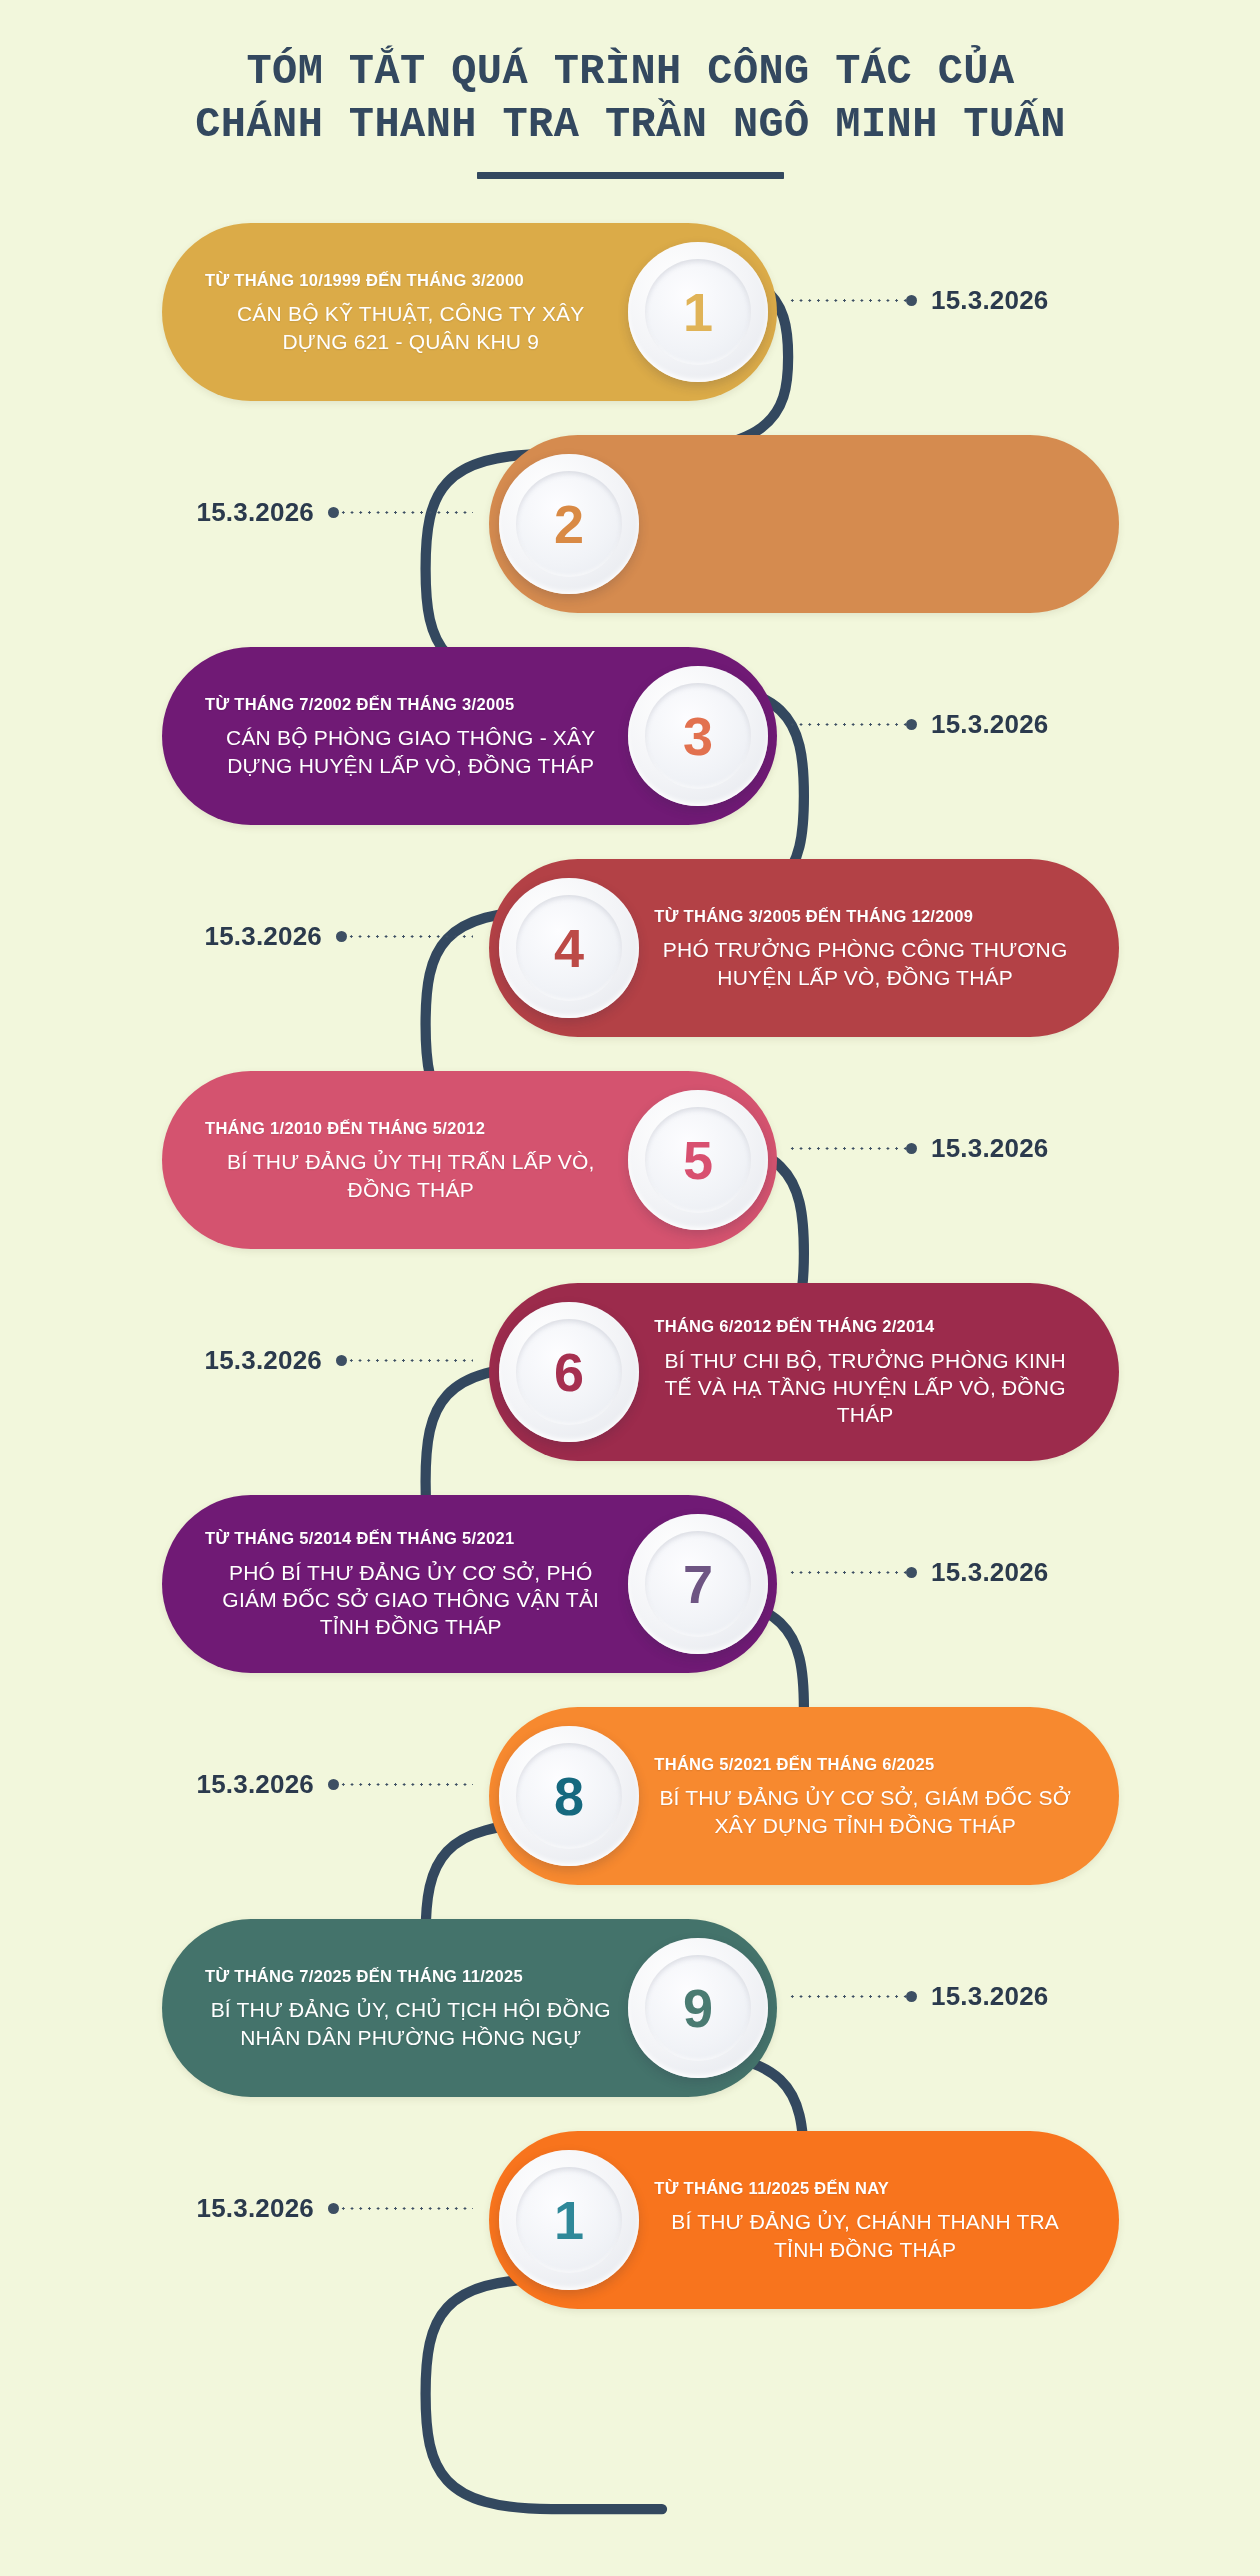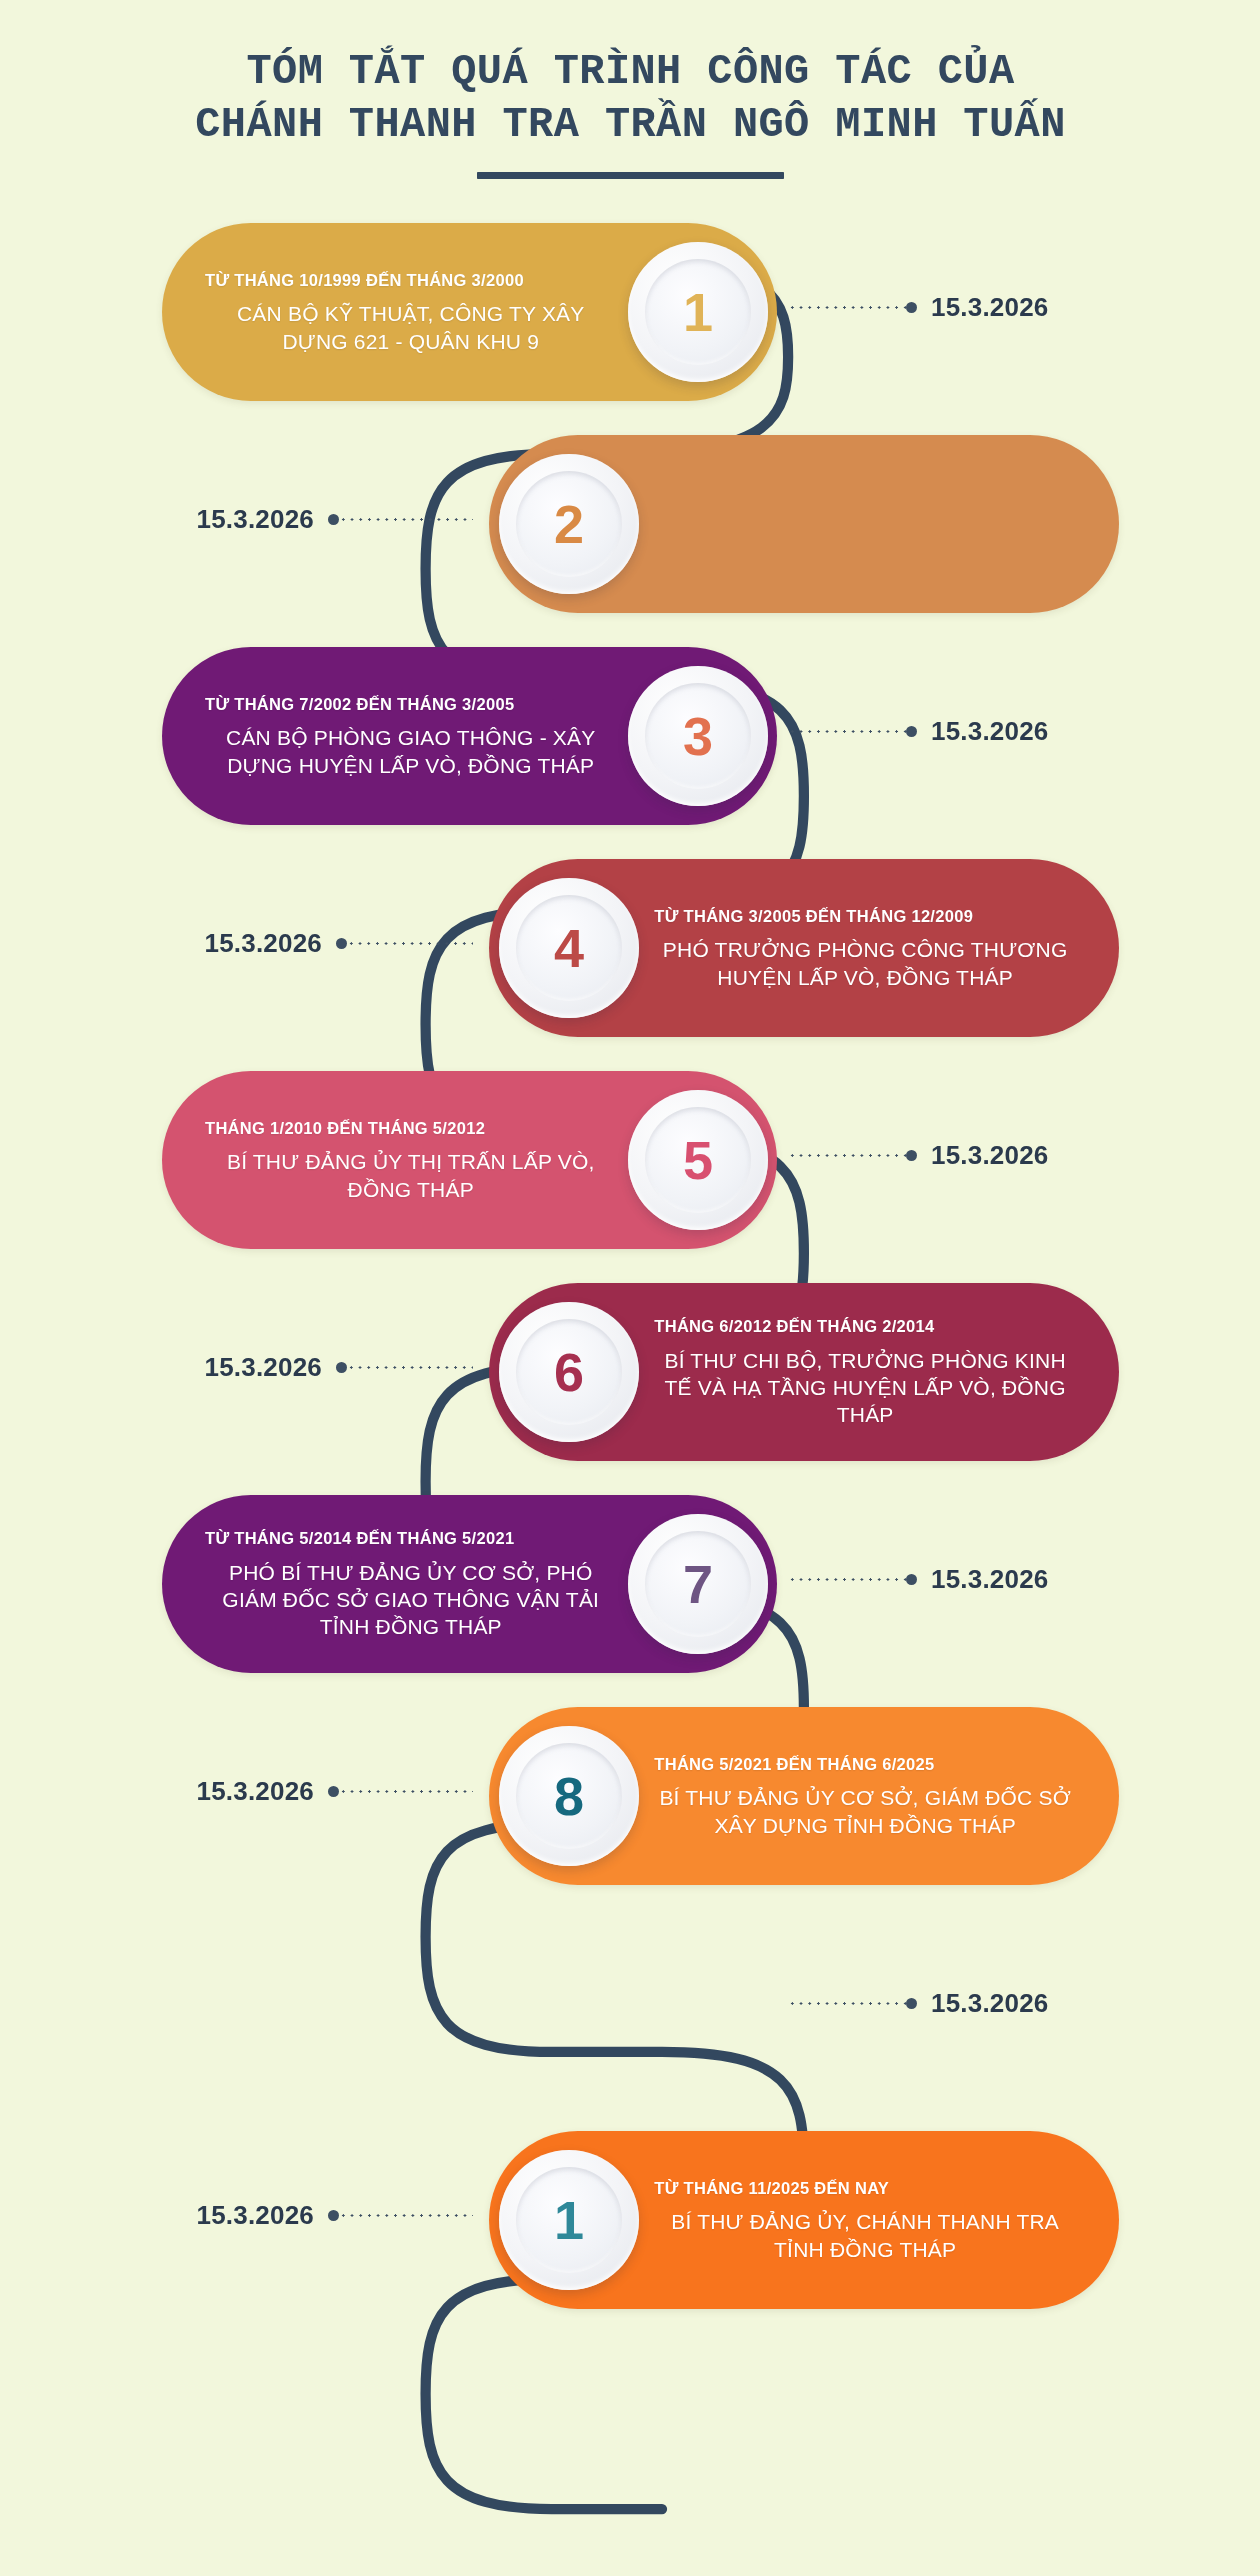--- a/index.html
+++ b/index.html
@@ -144,21 +144,21 @@
     z-index: 2;
     font-size: 54px;
     font-weight: bold;
     letter-spacing: -0.8px;
     line-height: 1;
   }
 
   
   .datewrap {
     position: absolute;
-    top: 86px;
+    top: 79px;
     display: flex;
     align-items: center;
     z-index: 3;
   }
   .datewrap.onright { left: 788px; }
   .datewrap.onleft  { right: 788px; flex-direction: row-reverse; }
 
   .date-label {
     color: #2b3a4d;
     font-size: 26px;
@@ -361,20 +361,29 @@
         </div>
       </div>
       <div class="datewrap onleft">
         <div class="dotline d2"></div>
         <div class="dot-end"></div>
         <div class="date-label">15.3.2026</div>
       </div>
     </div>
 
     <div class="row">
+      <div class="pill left" style="background:#44736b">
+        <div class="pill-text">
+          <div class="period">TỪ THÁNG 7/2025 ĐẾN THÁNG 11/2025</div>
+          <div class="position">BÍ THƯ ĐẢNG ỦY, CHỦ TỊCH HỘI ĐỒNG NHÂN DÂN PHƯỜNG HỒNG NGỰ</div>
+        </div>
+        <div class="badge">
+          <span class="badge-num" style="color:#4a7b72">9</span>
+        </div>
+      </div>
       <div class="datewrap onright">
         <div class="dotline d1"></div>
         <div class="dot-end"></div>
         <div class="date-label">15.3.2026</div>
       </div>
     </div>
 
     <div class="row">
       <div class="pill right" style="background:#f8741d">
         <div class="badge">

